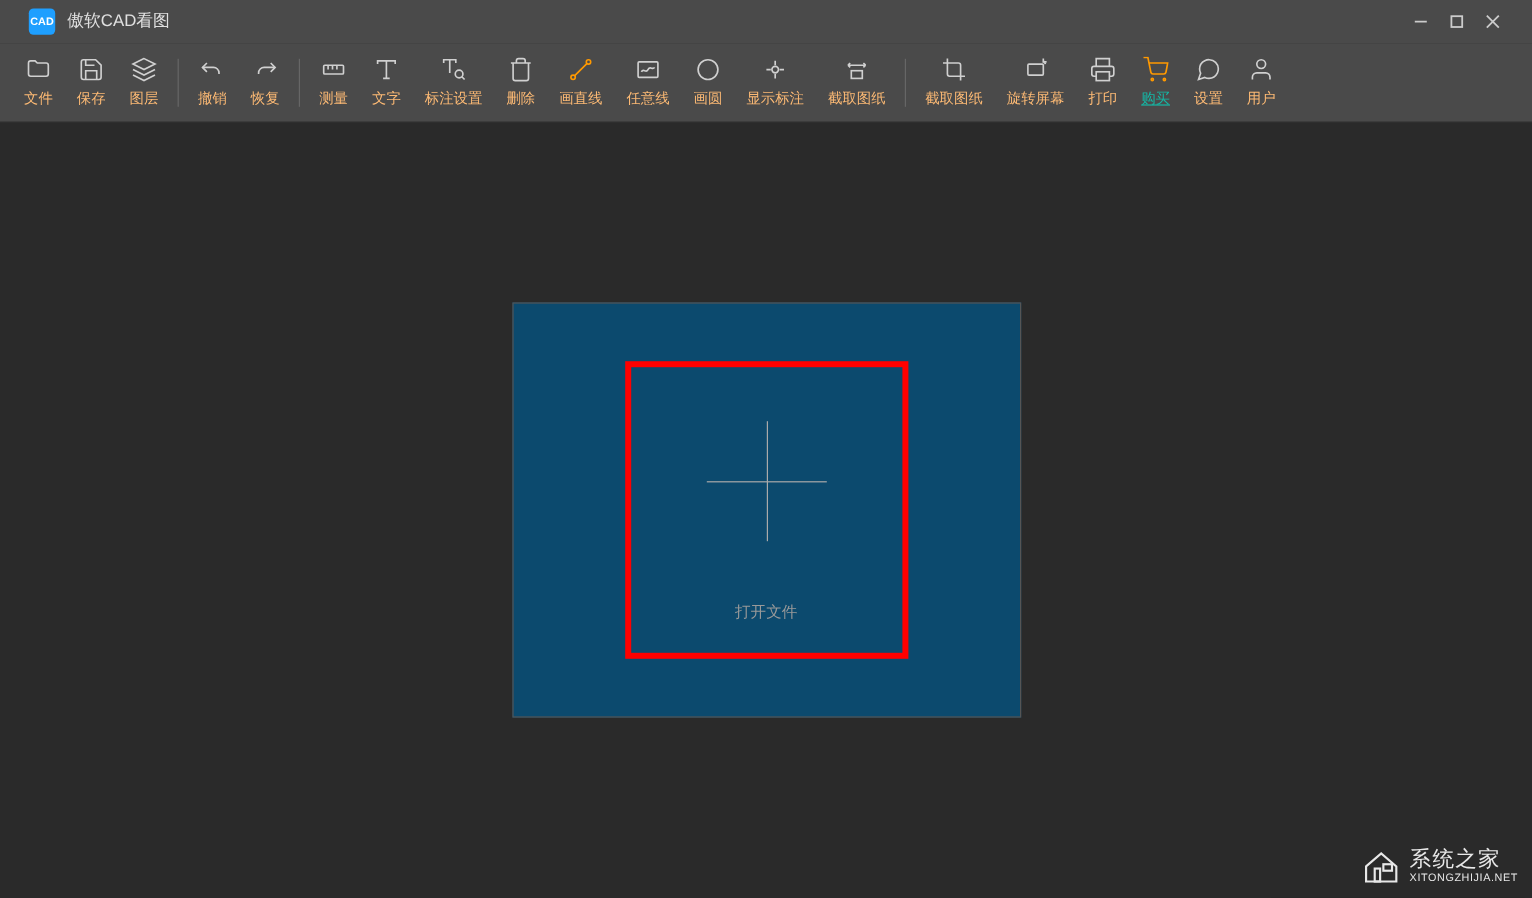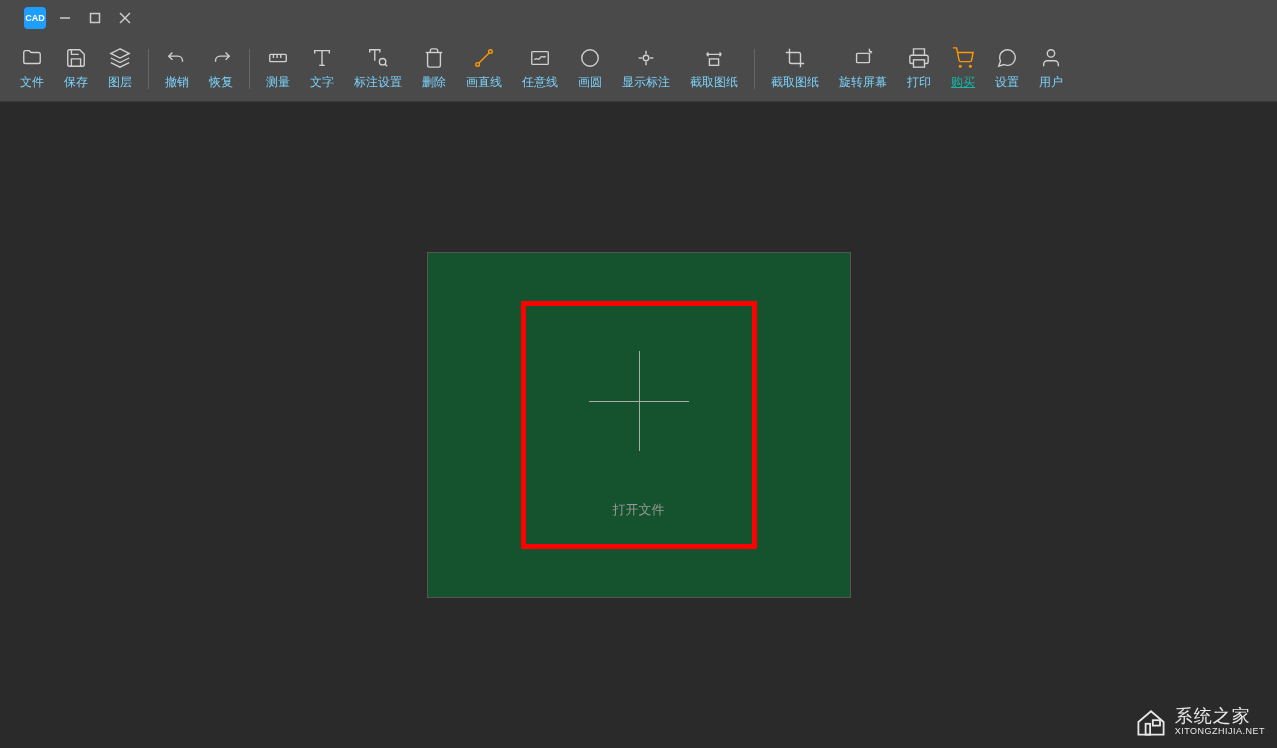--- a/index.html
+++ b/index.html
@@ -62,21 +62,21 @@
       padding: 0 10px;
       border-bottom: 1px solid #3a3a3a;
     }
     .toolbar-item {
       display: flex;
       flex-direction: column;
       align-items: center;
       justify-content: center;
       padding: 4px 10px;
       cursor: pointer;
-      color: #7dd3fc;
+      color: #fdba74;
       min-width: 44px;
     }
     .toolbar-item.highlight {
       color: #14b8a6;
       text-decoration: underline;
     }
     .toolbar-icon {
       width: 24px;
       height: 24px;
       display: flex;
@@ -103,21 +103,21 @@
       justify-content: center;
     }
     .drop-zone {
       width: 424px;
       height: 346px;
       border: 1px solid #555;
       display: flex;
       align-items: center;
       justify-content: center;
       position: relative;
-      background: #14532d;
+      background: #0c4a6e;
     }
     .open-file-box {
       width: 236px;
       height: 248px;
       border: 5px solid #ff0000;
       display: flex;
       flex-direction: column;
       align-items: center;
       justify-content: center;
       cursor: pointer;
@@ -177,20 +177,21 @@
     .watermark-en {
       font-size: 9px;
       letter-spacing: 0.5px;
     }
   </style>
 </head>
 <body>
 
 <div class="titlebar">
   <div class="app-logo">CAD</div>
+  <div class="app-title">傲软CAD看图</div>
   <div class="window-controls">
     <div class="window-btn">
       <svg width="12" height="12" viewBox="0 0 12 12">
           <line x1="1" y1="6" x2="11" y2="6" stroke="#ccc" stroke-width="1.5"></line>
         </svg>
     </div>
     <div class="window-btn">
       <svg width="12" height="12" viewBox="0 0 12 12">
           <rect x="1.5" y="1.5" width="9" height="9" stroke="#ccc" stroke-width="1.5" fill="none"></rect>
         </svg>

